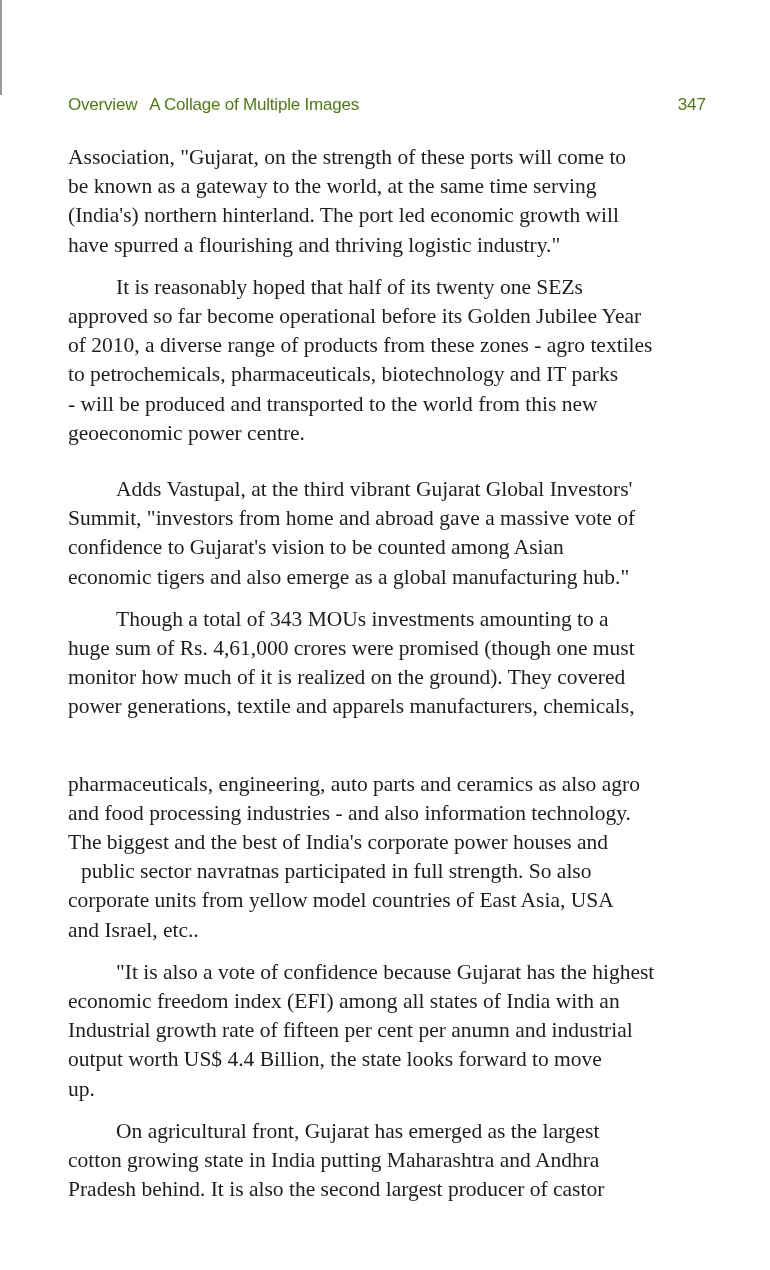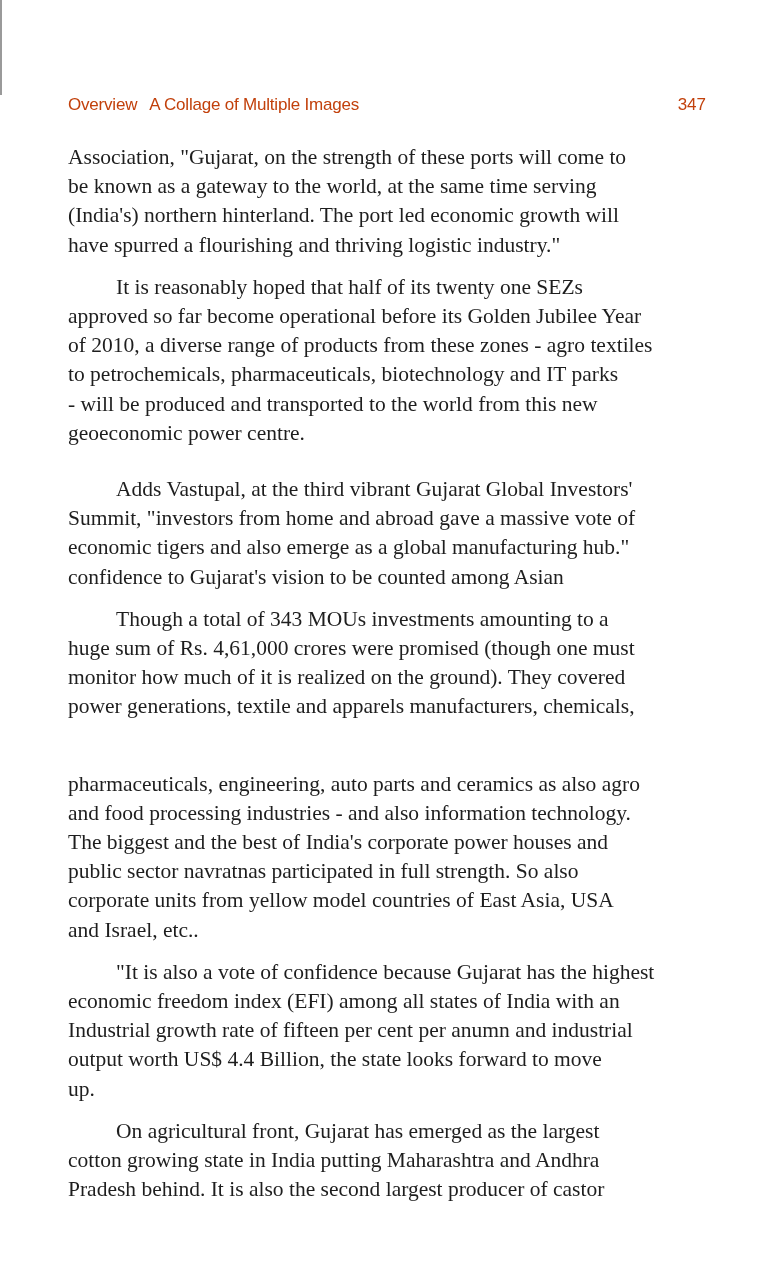--- a/index.html
+++ b/index.html
@@ -23,21 +23,21 @@
       background: #9a9a9a;
     }
     .running-head {
       position: absolute;
       left: 68px;
       top: 92px;
       width: 638px;
       height: 26px;
       font-family: "Liberation Sans", sans-serif;
       font-size: 17px;
-      color: #c2410c;
+      color: #4d7c0f;
       display: flex;
       justify-content: space-between;
       align-items: center;
     }
     .running-head .title-part { letter-spacing: -0.2px; }
     .running-head .section { margin-left: 12px; }
     .body-text {
       position: absolute;
       left: 68px;
       top: 143px;
@@ -81,32 +81,32 @@
       <span class="line indent" style="white-space: nowrap; word-spacing: 0px; text-align: left; text-align-last: left;">It is reasonably hoped that half of its twenty one SEZs</span>
       <span class="line" style="white-space: nowrap; word-spacing: 0px; text-align: left; text-align-last: left;">approved so far become operational before its Golden Jubilee Year</span>
       <span class="line" style="white-space: nowrap; word-spacing: 0px; text-align: left; text-align-last: left;">of 2010, a diverse range of products from these zones - agro textiles</span>
       <span class="line" style="white-space: nowrap; word-spacing: 0px; text-align: left; text-align-last: left;">to petrochemicals, pharmaceuticals, biotechnology and IT parks</span>
       <span class="line" style="white-space: nowrap; word-spacing: 0px; text-align: left; text-align-last: left;">- will be produced and transported to the world from this new</span>
       <span class="line last">geoeconomic power centre.</span>
     </div>
     <div style="margin-bottom: 13px;">
       <span class="line indent" style="white-space: nowrap; word-spacing: 0px; text-align: left; text-align-last: left;">Adds Vastupal, at the third vibrant Gujarat Global Investors'</span>
       <span class="line" style="white-space: nowrap; word-spacing: 0px; text-align: left; text-align-last: left;">Summit, "investors from home and abroad gave a massive vote of</span>
+      <span class="line" style="white-space: nowrap; word-spacing: 0px; text-align: left; text-align-last: left;">confidence to Gujarat's vision to be counted among Asian</span>
       <span class="line last">economic tigers and also emerge as a global manufacturing hub."</span>
-      <span class="line" style="white-space: nowrap; word-spacing: 0px; text-align: left; text-align-last: left;">confidence to Gujarat's vision to be counted among Asian</span>
     </div>
     <div style="margin-bottom: 13px;">
       <span class="line indent" style="white-space: nowrap; word-spacing: 0px; text-align: left; text-align-last: left;">Though a total of 343 MOUs investments amounting to a</span>
       <span class="line" style="white-space: nowrap; word-spacing: 0px; text-align: left; text-align-last: left;">huge sum of Rs. 4,61,000 crores were promised (though one must</span>
       <span class="line" style="white-space: nowrap; word-spacing: 0px; text-align: left; text-align-last: left;">monitor how much of it is realized on the ground). They covered</span>
       <span class="line" style="white-space: nowrap; word-spacing: 0px; text-align: left; text-align-last: left;">power generations, textile and apparels manufacturers, chemicals,</span>
       <span class="line" style="white-space: nowrap; word-spacing: 0px; text-align: center; text-align-last: left; margin-top: 48px;">pharmaceuticals, engineering, auto parts and ceramics as also agro</span>
       <span class="line" style="white-space: nowrap; word-spacing: 0px; text-align: left; text-align-last: left;">and food processing industries - and also information technology.</span>
       <span class="line" style="white-space: nowrap; word-spacing: 0px; text-align: left; text-align-last: left;">The biggest and the best of India's corporate power houses and</span>
-      <span class="line" style="white-space: nowrap; word-spacing: 0px; text-align: left; text-align-last: left;">public sector navratnas participated in full strength. So also</span>
+      <span class="line" style="white-space: nowrap; word-spacing: 0px; text-align: left; text-align-last: left; margin-left: 13px;">public sector navratnas participated in full strength. So also</span>
       <span class="line" style="white-space: nowrap; word-spacing: 0px; text-align: left; text-align-last: left;">corporate units from yellow model countries of East Asia, USA</span>
       <span class="line last">and Israel, etc..</span>
     </div>
     <div style="margin-bottom: 13px;">
       <span class="line indent" style="white-space: nowrap; word-spacing: 0px; text-align: left; text-align-last: left;">"It is also a vote of confidence because Gujarat has the highest</span>
       <span class="line" style="white-space: nowrap; word-spacing: 0px; text-align: left; text-align-last: left;">economic freedom index (EFI) among all states of India with an</span>
       <span class="line" style="white-space: nowrap; word-spacing: 0px; text-align: left; text-align-last: left;">Industrial growth rate of fifteen per cent per anumn and industrial</span>
       <span class="line" style="white-space: nowrap; word-spacing: 0px; text-align: left; text-align-last: left;">output worth US$ 4.4 Billion, the state looks forward to move</span>
       <span class="line last">up.</span>
     </div>

